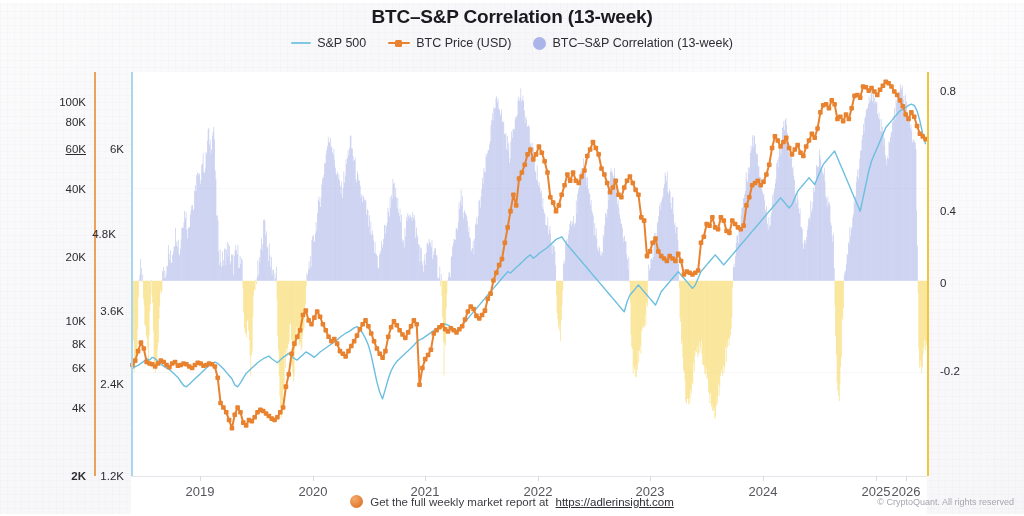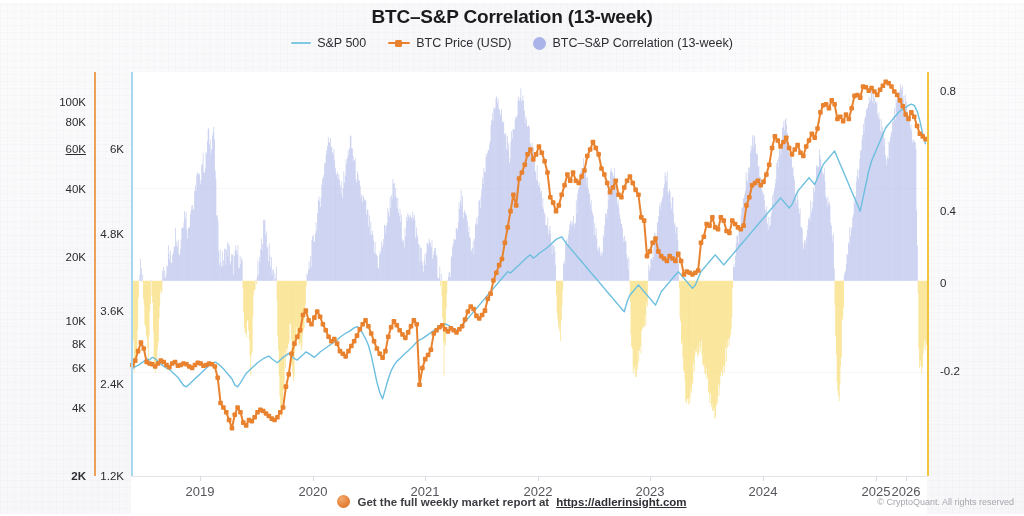--- a/index.html
+++ b/index.html
@@ -74,21 +74,21 @@
   
   svg.chart{position:absolute;left:0;top:0;}
 
   
   .footer{
     position:absolute;left:0;right:0;bottom:3px;height:18px;
   }
   .promo{
     position:absolute;left:0;right:0;top:0;
     display:flex;justify-content:center;align-items:center;gap:7px;
-    font-size:11.5px;color:#3c3c42;font-weight:bold;
+    font-size:11.5px;color:#3c3c42;
   }
   .promo .bead{
     width:13px;height:13px;border-radius:50%;
     background:radial-gradient(circle at 35% 30%,#f5a96a,#e07b32 70%);
     display:inline-block;
   }
   .promo a{color:#2e2e34;text-decoration:underline;}
   .copyright{
     position:absolute;right:10px;top:2px;
     font-size:9px;color:#a6a6ae;white-space:nowrap;
@@ -1549,21 +1549,21 @@
       <div class="tick r" style="top: 183px; left: 40px; width: 46px;">40K</div>
       <div class="tick r" style="top: 251px; left: 40px; width: 46px;">20K</div>
       <div class="tick r" style="top: 315px; left: 40px; width: 46px;">10K</div>
       <div class="tick r" style="top: 338px; left: 40px; width: 46px;">8K</div>
       <div class="tick r" style="top: 362px; left: 40px; width: 46px;">6K</div>
       <div class="tick r" style="top: 402px; left: 40px; width: 46px;">4K</div>
       <div class="tick r" style="top: 470px; left: 40px; width: 46px; font-weight: bold;">2K</div>
     </div>
   <div id="ticks-sp">
       <div class="tick r" style="top: 143px; left: 84px; width: 40px;">6K</div>
-      <div class="tick r" style="top: 228px; left: 84px; width: 40px;">4.8K</div>
+      <div class="tick r" style="top: 228px; left: 84px; width: 40px; text-align: center;">4.8K</div>
       <div class="tick r" style="top: 305px; left: 84px; width: 40px;">3.6K</div>
       <div class="tick r" style="top: 378px; left: 84px; width: 40px;">2.4K</div>
       <div class="tick r" style="top: 470px; left: 84px; width: 40px;">1.2K</div>
     </div>
   <div id="ticks-corr">
       <div class="tick l" style="top: 85px; left: 940px;">0.8</div>
       <div class="tick l" style="top: 181px; left: 940px; margin-top: 24px;">0.4</div>
       <div class="tick l" style="top: 277px; left: 940px;">0</div>
       <div class="tick l" style="top: 365px; left: 940px;">-0.2</div>
     </div>

